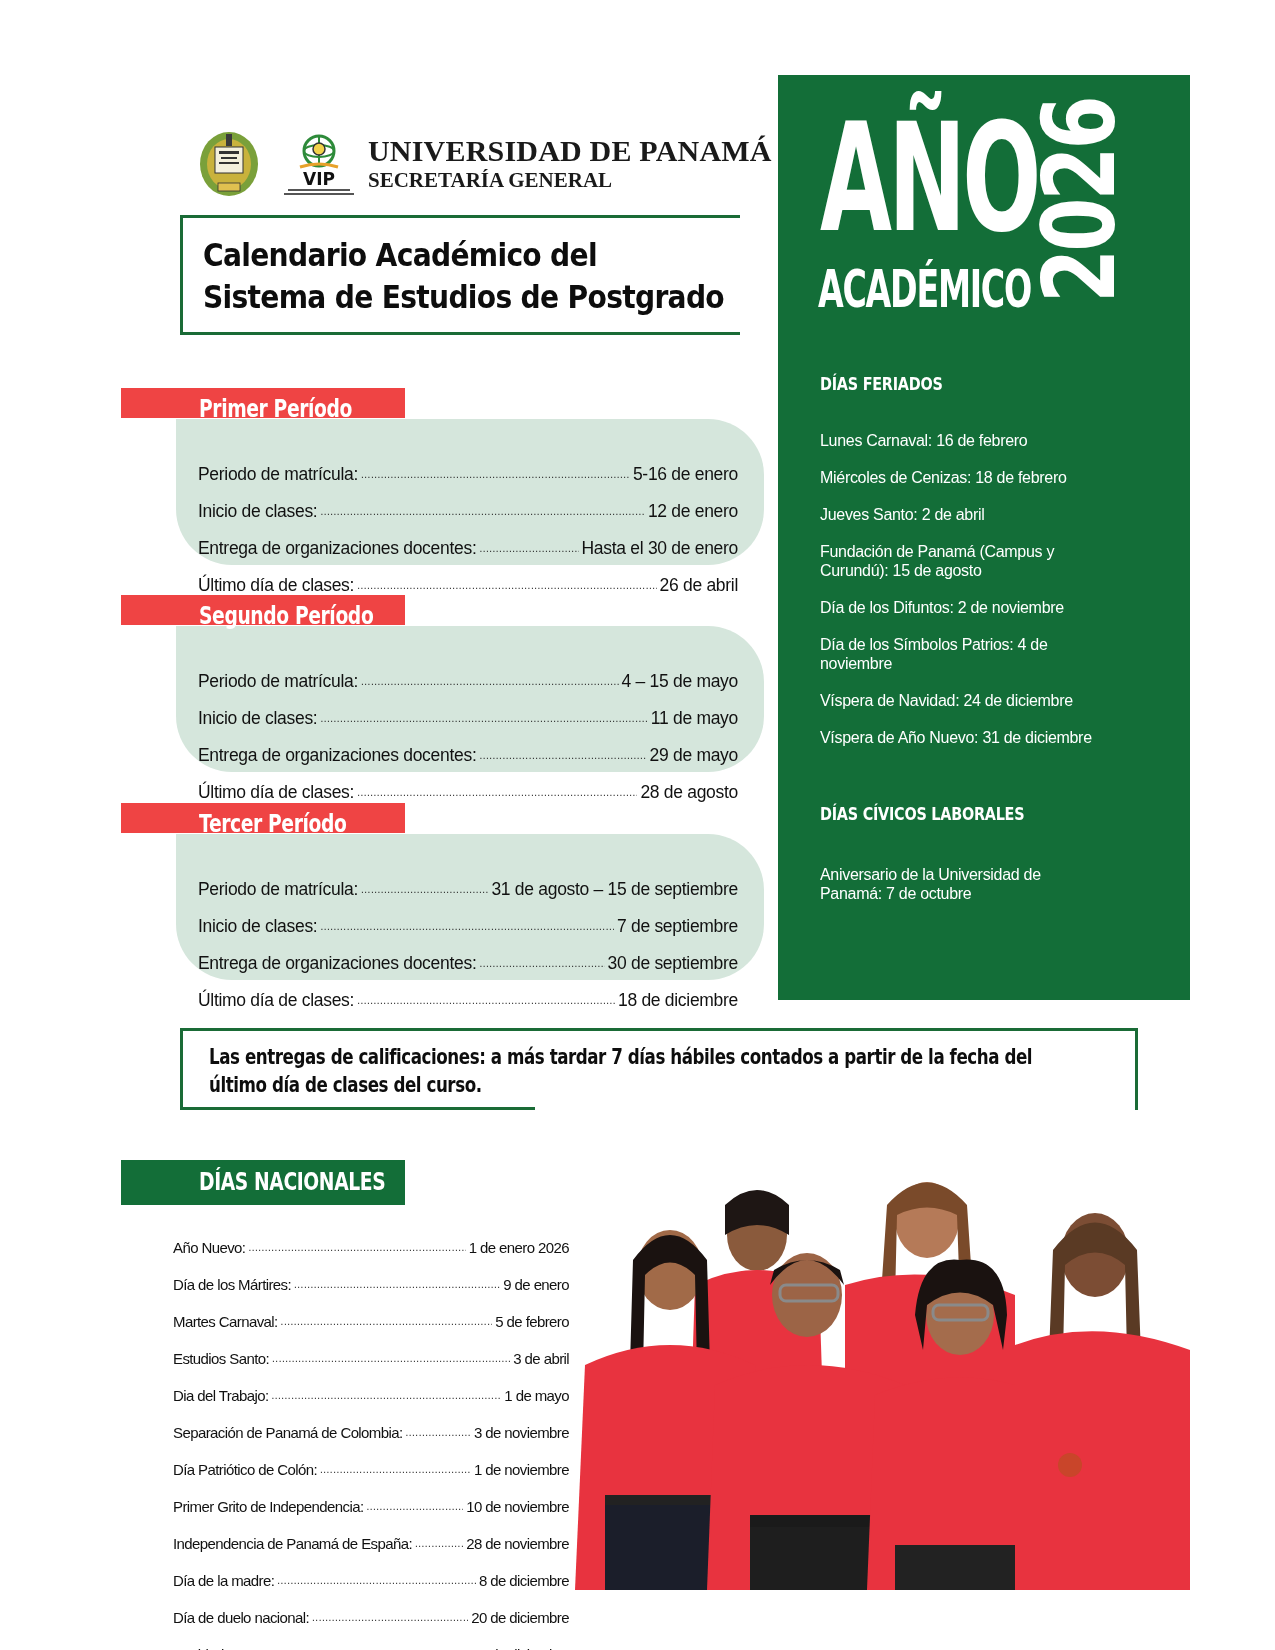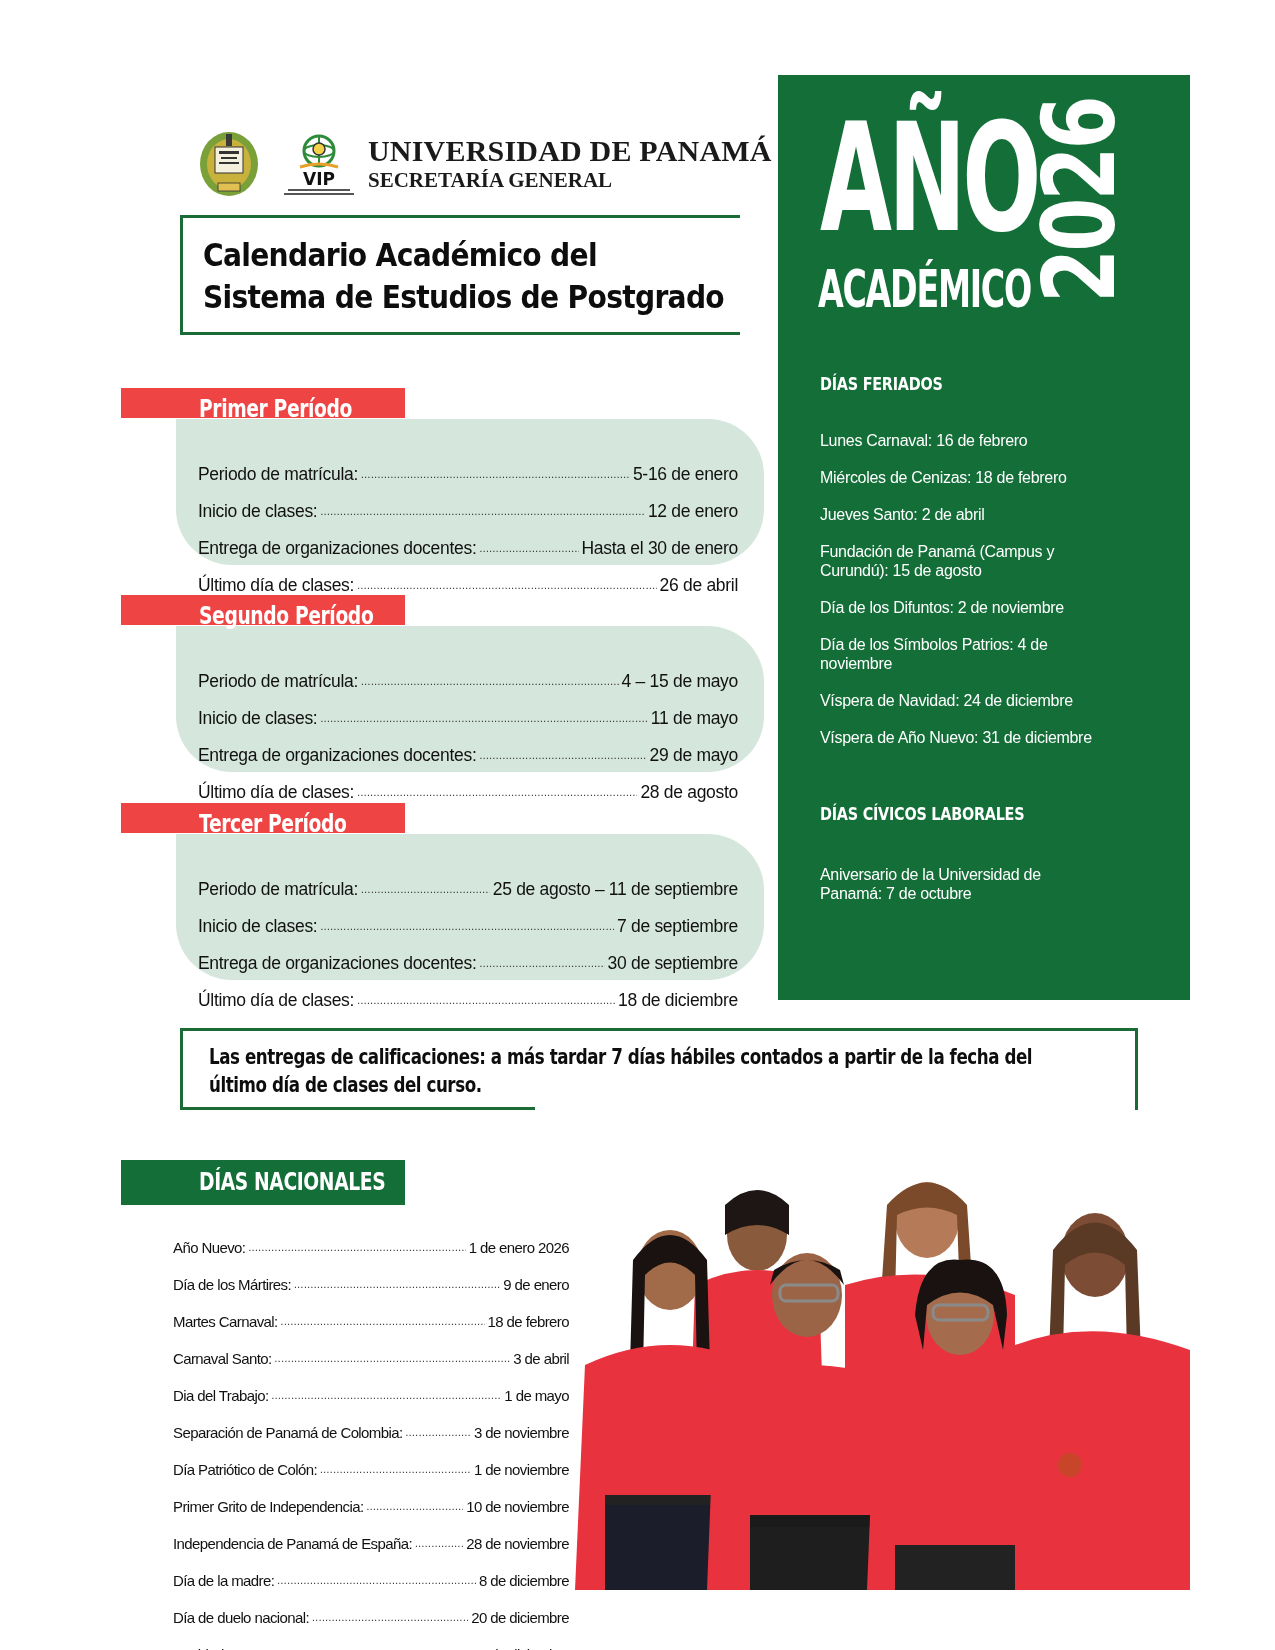--- a/index.html
+++ b/index.html
@@ -171,21 +171,21 @@
 </div>
 
 <div class="abs period-banner" style="top:803px;">
   <span>Tercer Período</span>
 </div>
 <div class="abs period-box" style="top:834px;">
   <div class="period-rows">
     <div class="row">
         <span class="lbl">Periodo de matrícula:</span>
         <span class="dots"></span>
-        <span class="val">25 de agosto – 11 de septiembre</span>
+        <span class="val">31 de agosto – 15 de septiembre</span>
       </div>
     <div class="row">
         <span class="lbl">Inicio de clases:</span>
         <span class="dots"></span>
         <span class="val">7 de septiembre</span>
       </div>
     <div class="row">
         <span class="lbl">Entrega de organizaciones docentes:</span>
         <span class="dots"></span>
         <span class="val">30 de septiembre</span>
@@ -213,24 +213,24 @@
       <span class="val">1 de enero 2026</span>
     </div>
   <div class="row">
       <span class="lbl">Día de los Mártires:</span>
       <span class="dots"></span>
       <span class="val">9 de enero</span>
     </div>
   <div class="row">
       <span class="lbl">Martes Carnaval:</span>
       <span class="dots"></span>
-      <span class="val">18 de febrero</span>
-    </div>
-  <div class="row">
-      <span class="lbl">Carnaval Santo:</span>
+      <span class="val">5 de febrero</span>
+    </div>
+  <div class="row">
+      <span class="lbl">Estudios Santo:</span>
       <span class="dots"></span>
       <span class="val">3 de abril</span>
     </div>
   <div class="row">
       <span class="lbl">Dia del Trabajo:</span>
       <span class="dots"></span>
       <span class="val">1 de mayo</span>
     </div>
   <div class="row">
       <span class="lbl">Separación de Panamá de Colombia:</span>

